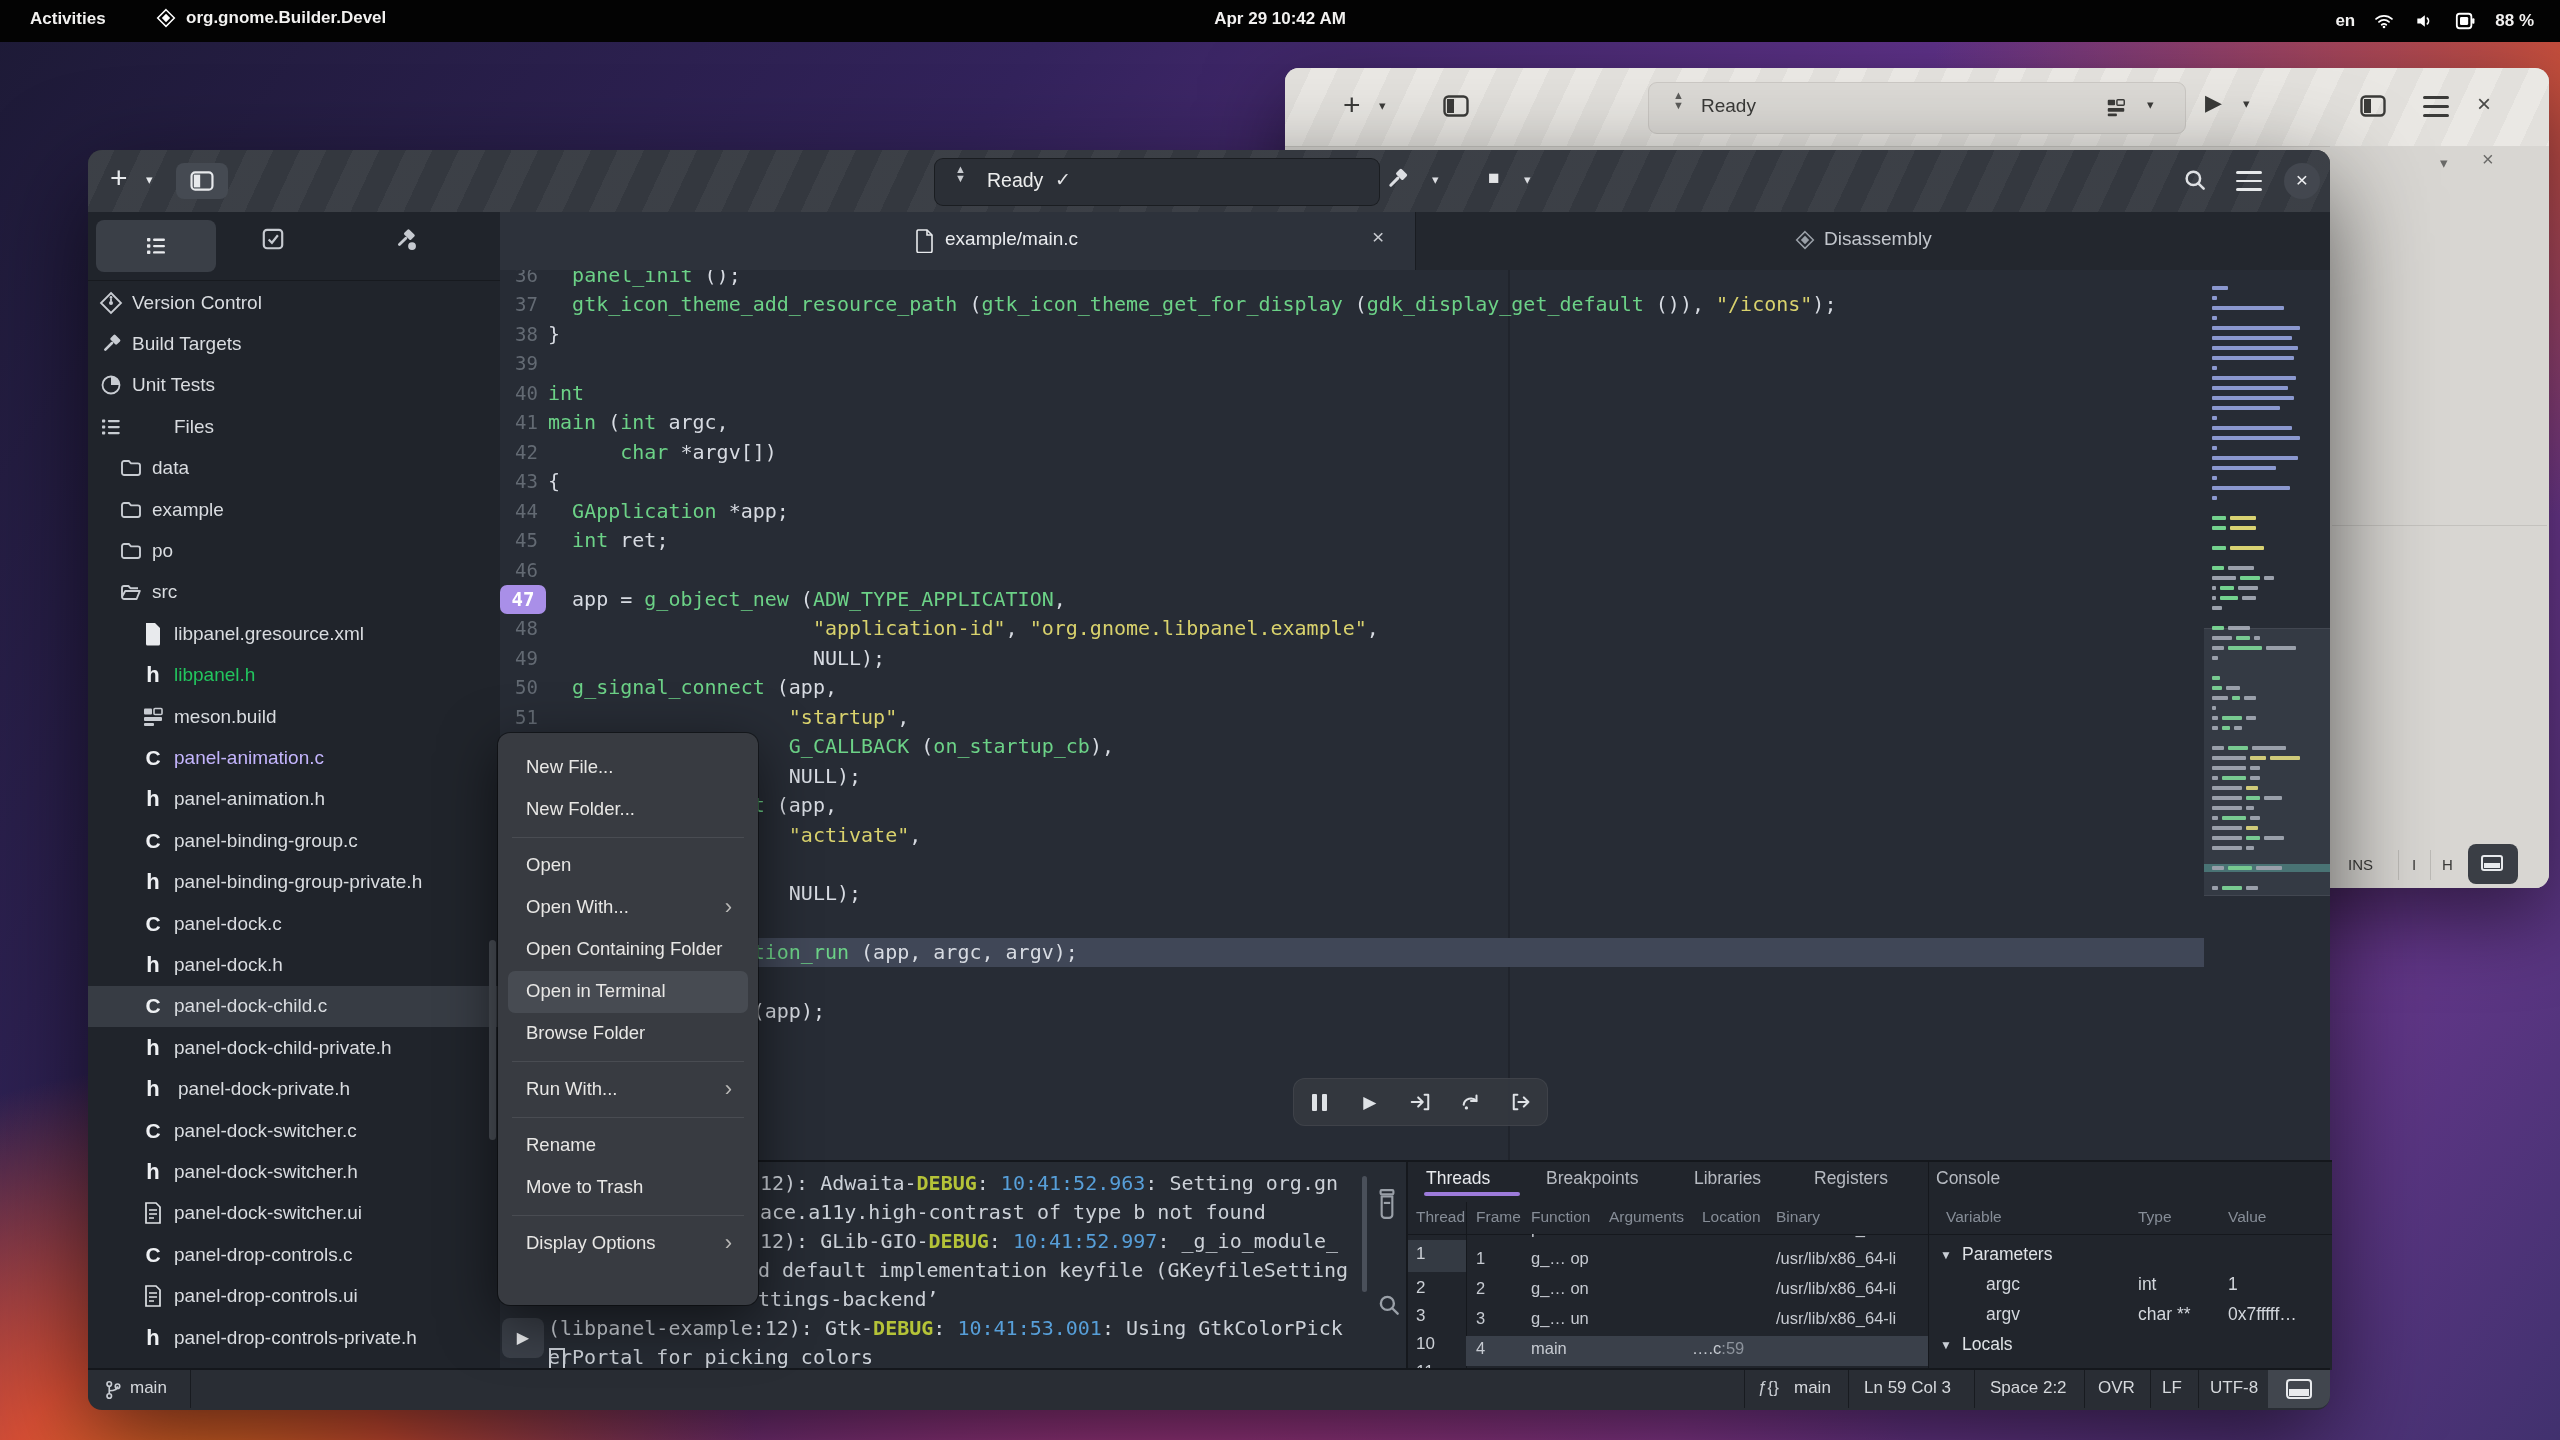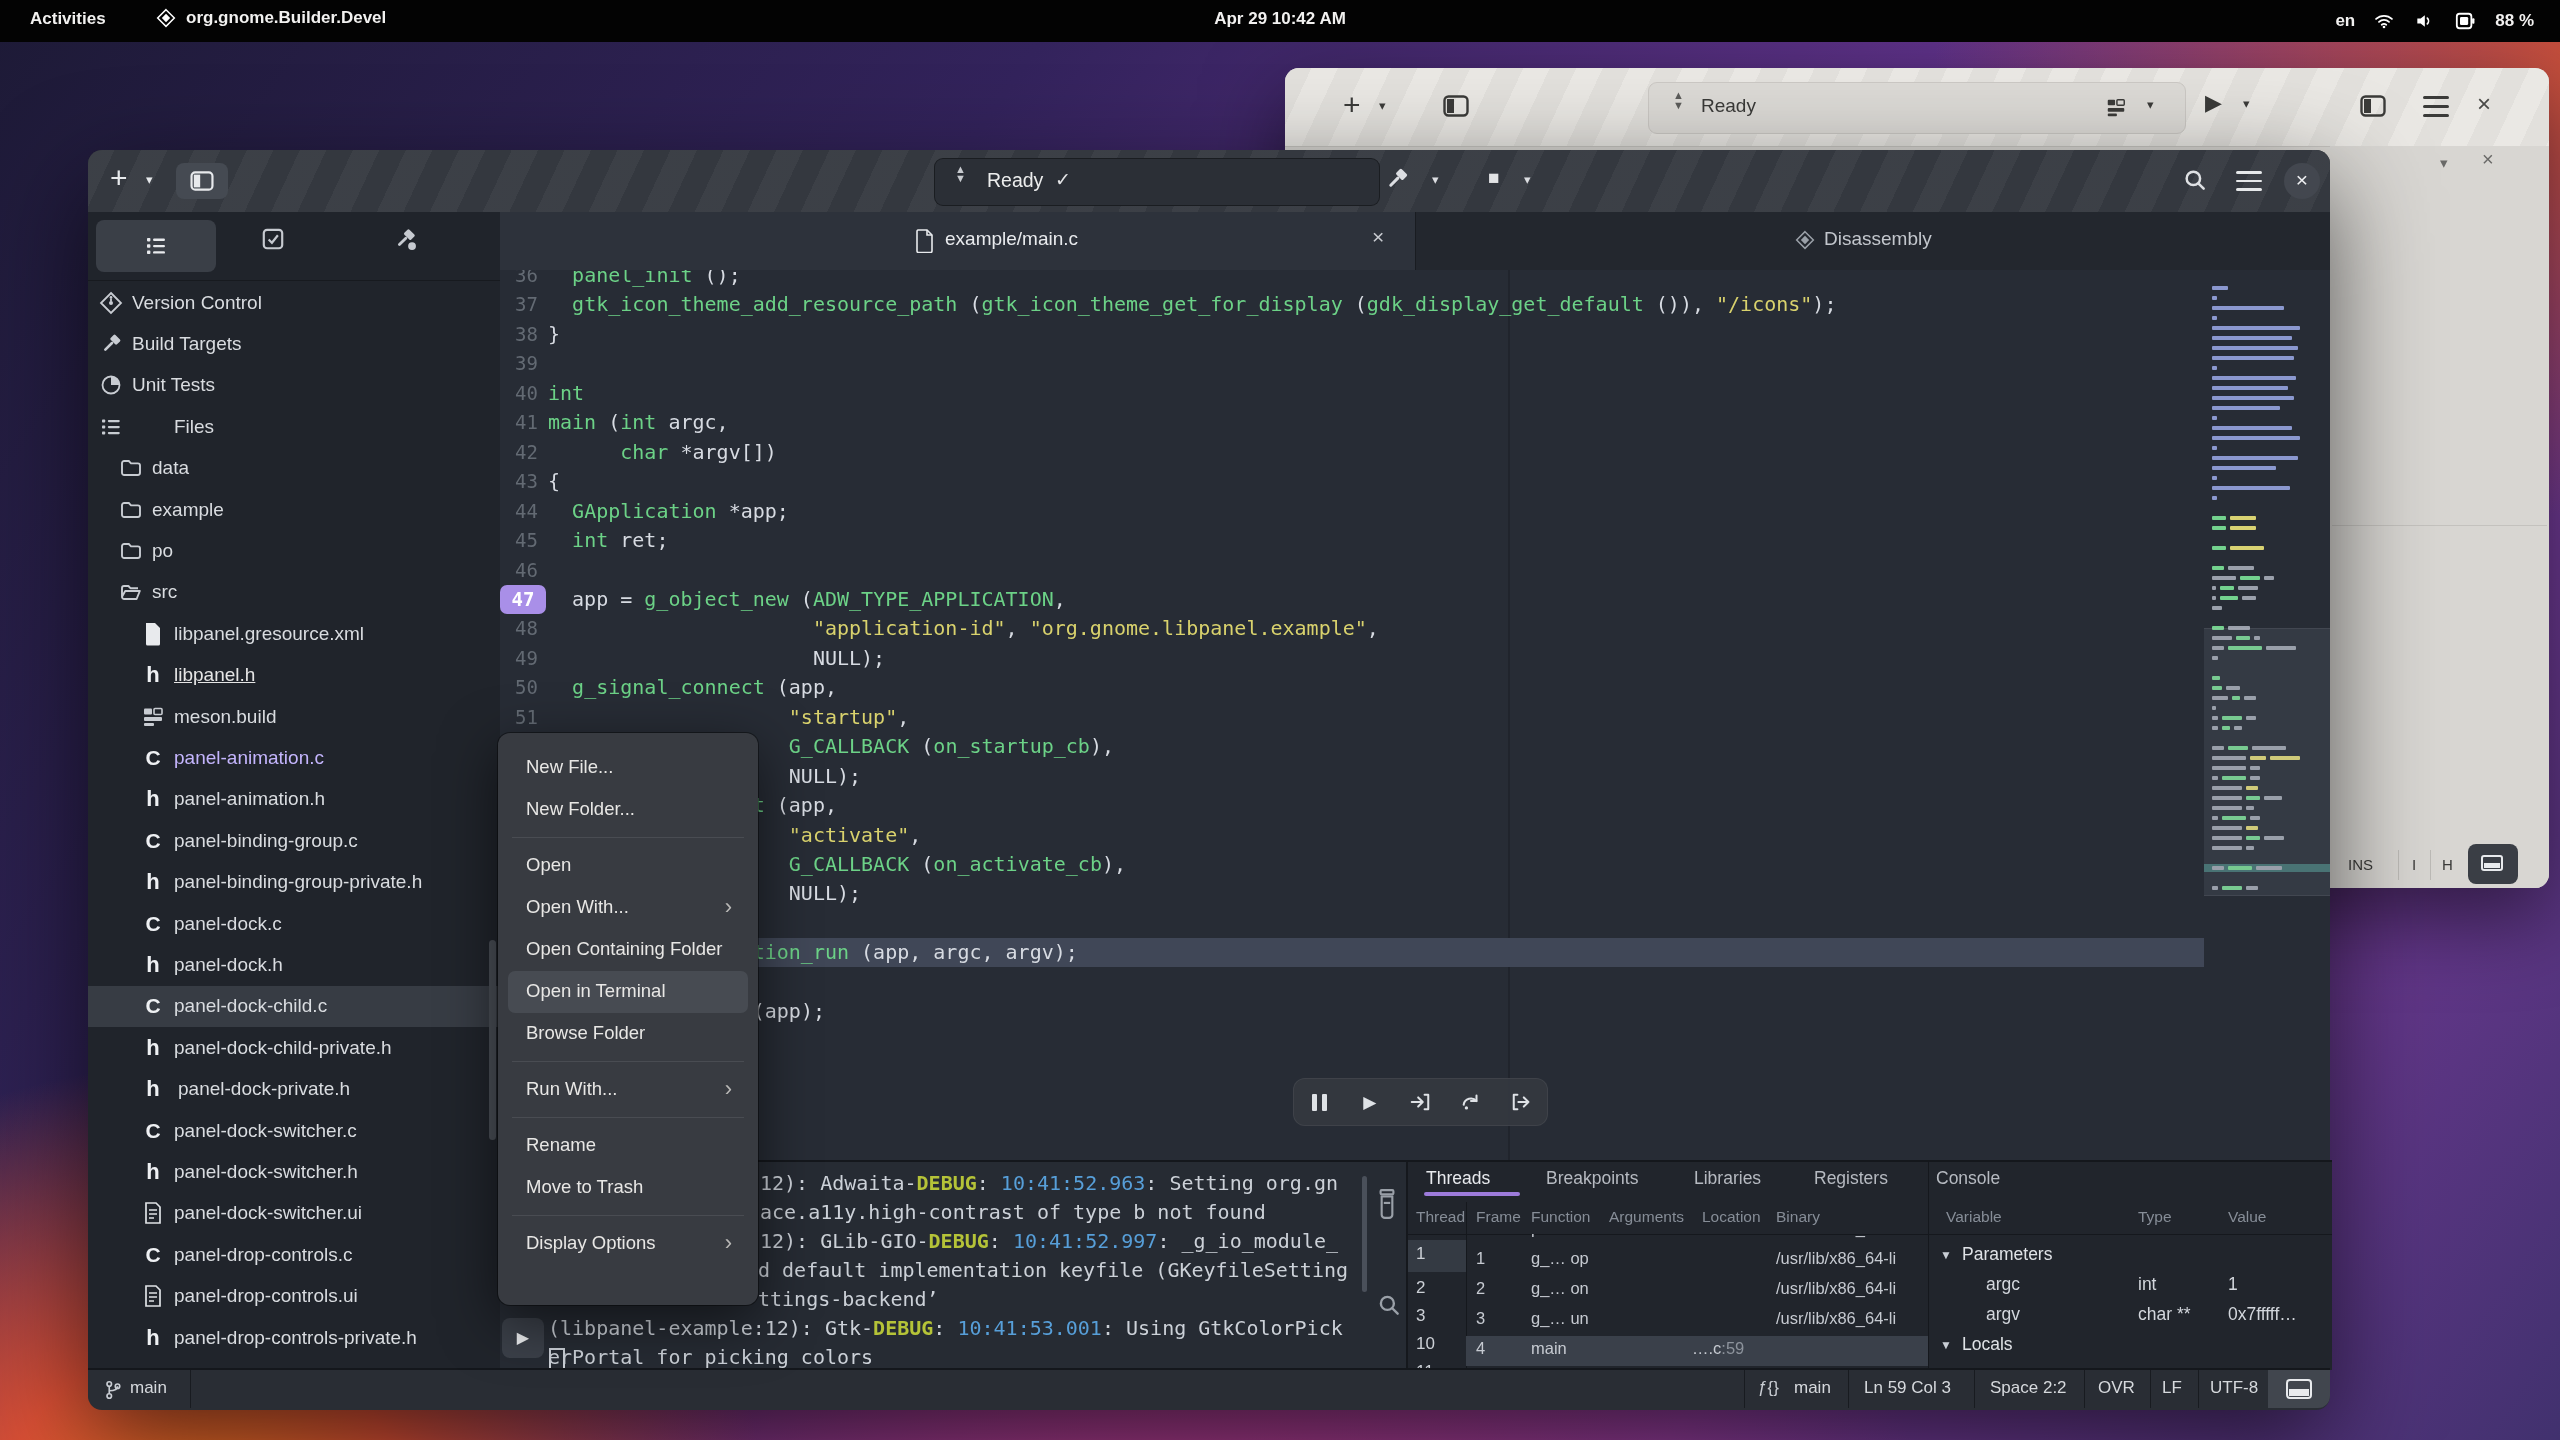--- a/index.html
+++ b/index.html
@@ -280,21 +280,21 @@
         <div style="position: absolute; left: 0px; top: 331.2px; width: 412px; height: 41.4px; display: flex; align-items: center; padding-left: 52px; box-sizing: border-box;">
           <span style="display: inline-flex; width: 26px; justify-content: center; flex: 0 0 auto;">
             <svg width="22" height="24" viewBox="0 0 20 24" fill="#e8eaed">
               <path d="M3 1h9l5 5v16a1.5 1.5 0 0 1-1.5 1.5h-11A1.5 1.5 0 0 1 3 22Z"></path>
             </svg>
           </span>
           <span style="margin-left: 8px; font-size: 19px; color: rgb(217, 220, 224); white-space: nowrap;">libpanel.gresource.xml</span>
         </div>
         <div style="position: absolute; left: 0px; top: 372.6px; width: 412px; height: 41.4px; display: flex; align-items: center; padding-left: 52px; box-sizing: border-box;">
           <span style="display: inline-flex; width: 26px; justify-content: center; flex: 0 0 auto; font-weight: bold; color: rgb(238, 240, 243); font-size: 22px; line-height: 24px;">h</span>
-          <span style="margin-left: 8px; font-size: 19px; color: #e5e5e5; white-space: nowrap; text-decoration: underline;">libpanel.h</span>
+          <span style="margin-left: 8px; font-size: 19px; color: #22c55e; white-space: nowrap;">libpanel.h</span>
         </div>
         <div style="position: absolute; left: 0px; top: 414px; width: 412px; height: 41.4px; display: flex; align-items: center; padding-left: 52px; box-sizing: border-box;">
           <span style="display: inline-flex; width: 26px; justify-content: center; flex: 0 0 auto;">
             <svg width="24" height="24" viewBox="0 0 24 24" fill="#c8ccd2">
               <rect x="3" y="3.5" width="8" height="6" rx="1"></rect>
               <rect x="13" y="3.5" width="8" height="6" rx="1" fill="none" stroke="#c8ccd2" stroke-width="1.6"></rect>
               <rect x="3" y="12" width="18" height="4" rx="1"></rect>
               <rect x="3" y="18" width="10" height="3" rx="1"></rect>
             </svg>
           </span>
@@ -433,21 +433,20 @@
       <div class="mono" style="position: absolute; left: 48px; top: 432.75px; height: 29px; line-height: 29px; font-size: 20px; white-space: pre;"><span class="cw">                    </span><span class="cy">"startup"</span><span class="cw">,</span></div>
       <div class="mono" style="position: absolute; left: 0px; top: 462.2px; width: 38px; height: 29px; text-align: right; line-height: 29px; font-size: 19px; color: rgb(99, 106, 115);">52</div>
       <div class="mono" style="position: absolute; left: 48px; top: 462.2px; height: 29px; line-height: 29px; font-size: 20px; white-space: pre;"><span class="cw">                    </span><span class="cg">G_CALLBACK</span><span class="cw"> (</span><span class="cg">on_startup_cb</span><span class="cw">),</span></div>
       <div class="mono" style="position: absolute; left: 0px; top: 491.65px; width: 38px; height: 29px; text-align: right; line-height: 29px; font-size: 19px; color: rgb(99, 106, 115);">53</div>
       <div class="mono" style="position: absolute; left: 48px; top: 491.65px; height: 29px; line-height: 29px; font-size: 20px; white-space: pre;"><span class="cw">                    NULL);</span></div>
       <div class="mono" style="position: absolute; left: 0px; top: 521.1px; width: 38px; height: 29px; text-align: right; line-height: 29px; font-size: 19px; color: rgb(99, 106, 115);">54</div>
       <div class="mono" style="position: absolute; left: 48px; top: 521.1px; height: 29px; line-height: 29px; font-size: 20px; white-space: pre;"><span class="cw">  </span><span class="cg">g_signal_connect</span><span class="cw"> (app,</span></div>
       <div class="mono" style="position: absolute; left: 0px; top: 550.55px; width: 38px; height: 29px; text-align: right; line-height: 29px; font-size: 19px; color: rgb(99, 106, 115);">55</div>
       <div class="mono" style="position: absolute; left: 48px; top: 550.55px; height: 29px; line-height: 29px; font-size: 20px; white-space: pre;"><span class="cw">                    </span><span class="cy">"activate"</span><span class="cw">,</span></div>
       <div class="mono" style="position: absolute; left: 0px; top: 580px; width: 38px; height: 29px; text-align: right; line-height: 29px; font-size: 19px; color: rgb(99, 106, 115);">56</div>
-      <div class="mono" style="position: absolute; left: 48px; top: 580px; height: 29px; line-height: 29px; font-size: 20px; white-space: pre;"><span class="cw">                    </span><span class="cg">G_CALLBACK</span><span class="cw"> (</span><span class="cg">on_activate_cb</span><span class="cw">),</span></div>
       <div class="mono" style="position: absolute; left: 0px; top: 609.45px; width: 38px; height: 29px; text-align: right; line-height: 29px; font-size: 19px; color: rgb(99, 106, 115);">57</div>
       <div class="mono" style="position: absolute; left: 48px; top: 609.45px; height: 29px; line-height: 29px; font-size: 20px; white-space: pre;"><span class="cw">                    NULL);</span></div>
       <div class="mono" style="position: absolute; left: 0px; top: 638.9px; width: 38px; height: 29px; text-align: right; line-height: 29px; font-size: 19px; color: rgb(99, 106, 115);">58</div>
       <div class="mono" style="position: absolute; left: 48px; top: 638.9px; height: 29px; line-height: 29px; font-size: 20px; white-space: pre;"></div>
       <div class="mono" style="position: absolute; left: 0px; top: 668.35px; width: 38px; height: 29px; text-align: right; line-height: 29px; font-size: 19px; color: rgb(99, 106, 115);">59</div>
       <div class="mono" style="position: absolute; left: 48px; top: 668.35px; height: 29px; line-height: 29px; font-size: 20px; white-space: pre;"><span class="cw">  ret = </span><span class="cg">g_application_run</span><span class="cw"> (app, argc, argv);</span></div>
       <div class="mono" style="position: absolute; left: 0px; top: 697.8px; width: 38px; height: 29px; text-align: right; line-height: 29px; font-size: 19px; color: rgb(99, 106, 115);">60</div>
       <div class="mono" style="position: absolute; left: 48px; top: 697.8px; height: 29px; line-height: 29px; font-size: 20px; white-space: pre;"></div>
       <div class="mono" style="position: absolute; left: 0px; top: 727.25px; width: 38px; height: 29px; text-align: right; line-height: 29px; font-size: 19px; color: rgb(99, 106, 115);">61</div>
       <div class="mono" style="position: absolute; left: 48px; top: 727.25px; height: 29px; line-height: 29px; font-size: 20px; white-space: pre;"><span class="cw">  </span><span class="cg">g_object_unref</span><span class="cw"> (app);</span></div>

